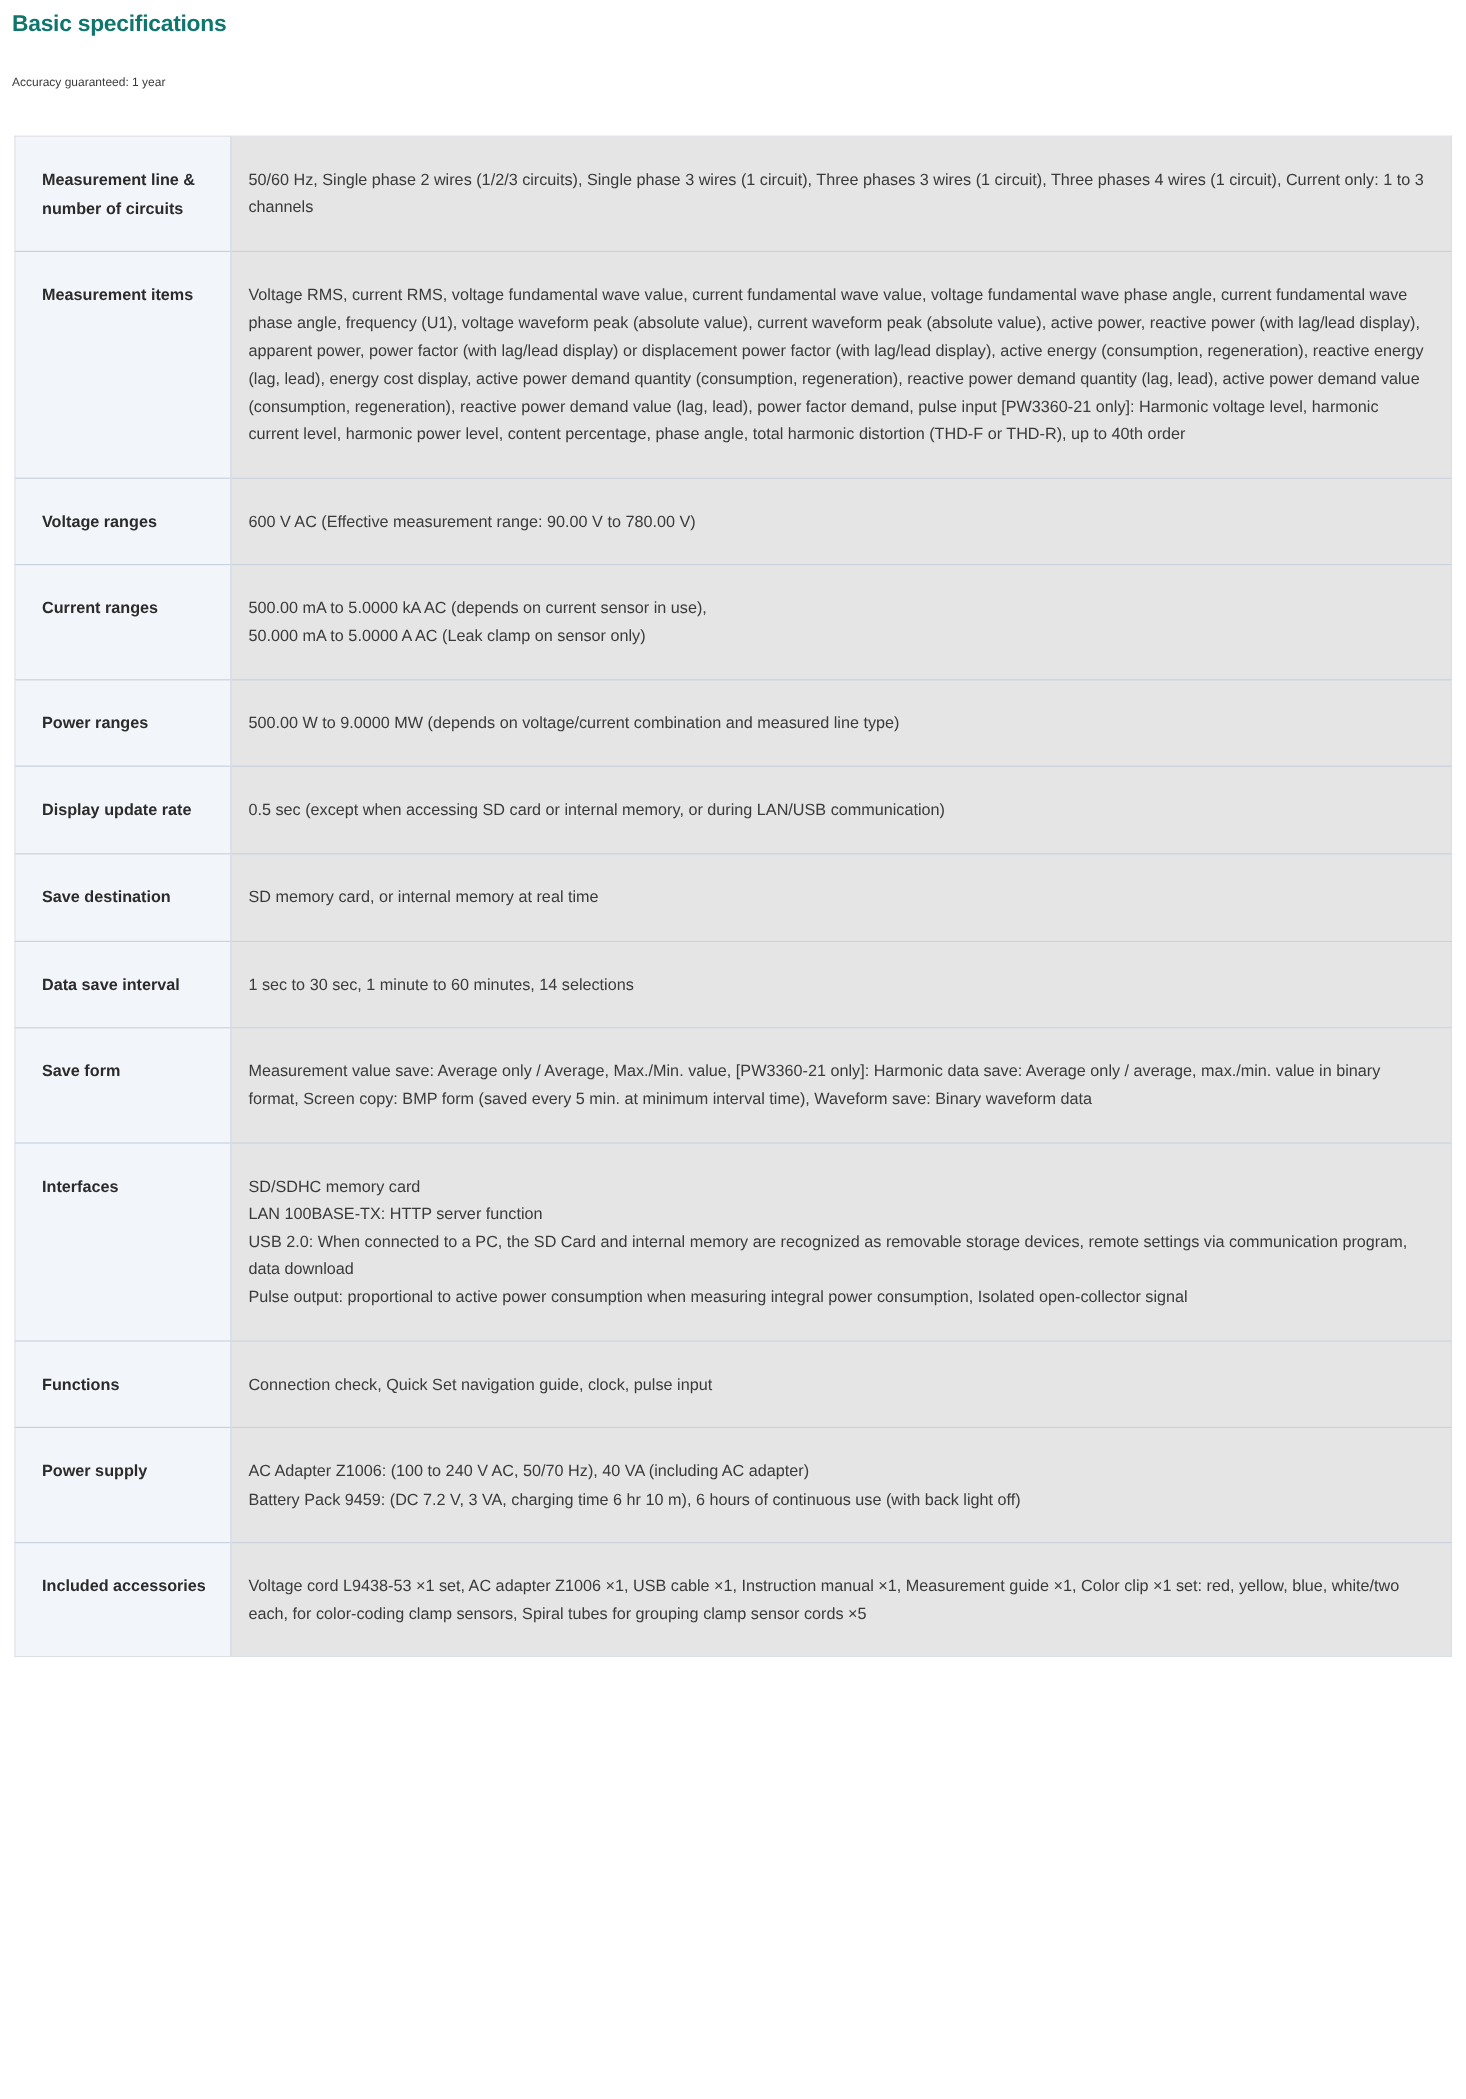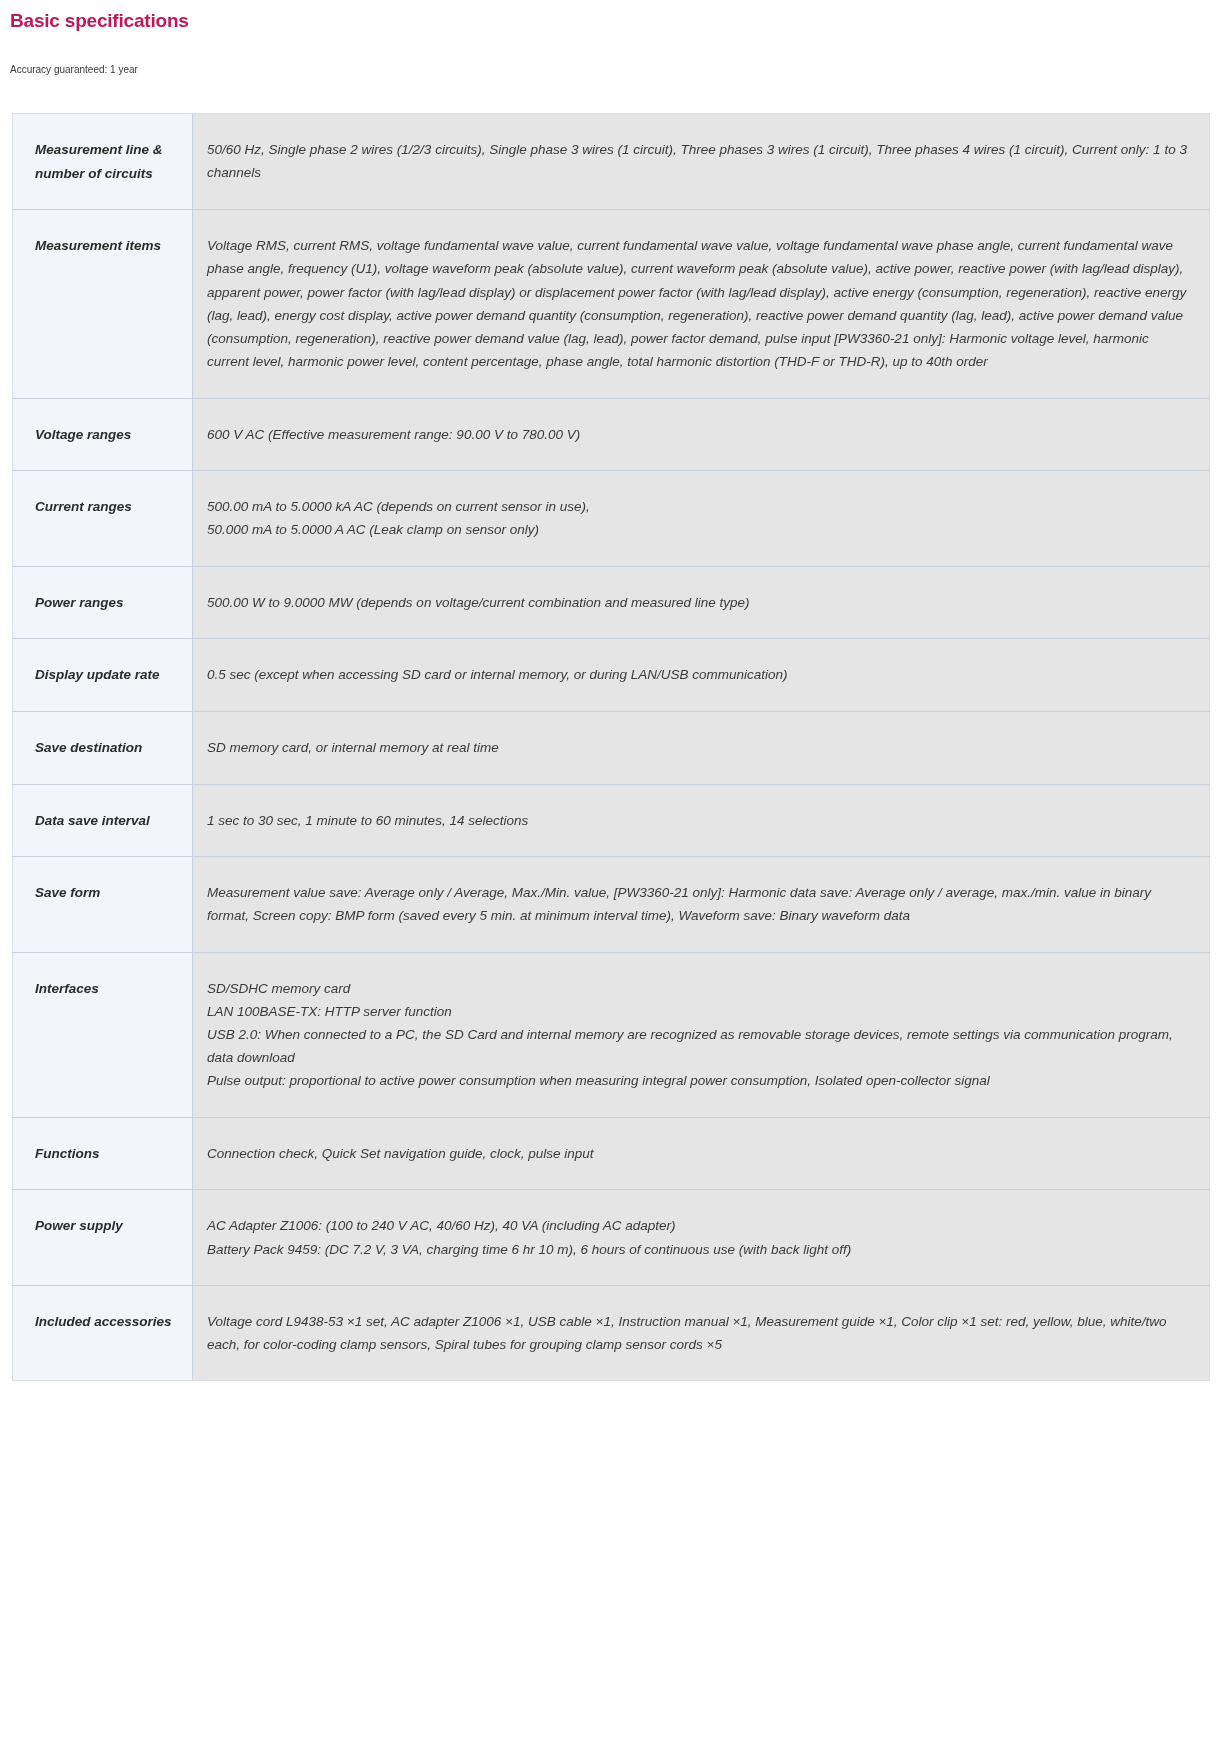--- a/index.html
+++ b/index.html
@@ -14,34 +14,33 @@
     -webkit-font-smoothing: antialiased;
   }
   .page {
     width: 1222px;
     box-sizing: border-box;
     padding: 0;
   }
   .page-title {
     font-size: 19px;
     font-weight: bold;
-    color: #be185d;
+    color: #0f766e;
     margin: 0;
     padding: 10px 0 0 10px;
     letter-spacing: -0.2px;
   }
   .note {
     font-size: 10px;
     color: #3a3a3a;
     padding: 32px 0 0 10px;
     margin: 0;
   }
   .spec-table-wrap {
     padding: 38px 24px 0 12px;
-    font-style: italic;
   }
   table.spec-table {
     width: 1198px;
     border-collapse: collapse;
     border: 1px solid #dcdfe4;
     table-layout: fixed;
   }
   table.spec-table tr {
     border-bottom: 1px solid #c9d2dd;
   }
@@ -151,21 +150,21 @@
           </tr>
           <tr>
             <td class="spec-label">Functions</td>
             <td class="spec-value">
               <span class="line">Connection check, Quick Set navigation guide, clock, pulse input</span>
             </td>
           </tr>
           <tr>
             <td class="spec-label">Power supply</td>
             <td class="spec-value">
-              <span class="line">AC Adapter Z1006: (100 to 240 V AC, 40/60 Hz), 40 VA (including AC adapter)</span>
+              <span class="line">AC Adapter Z1006: (100 to 240 V AC, 50/70 Hz), 40 VA (including AC adapter)</span>
               <span class="line">Battery Pack 9459: (DC 7.2 V, 3 VA, charging time 6 hr 10 m), 6 hours of continuous use (with back light off)</span>
             </td>
           </tr>
           <tr>
             <td class="spec-label">Included accessories</td>
             <td class="spec-value">
               <span class="line">Voltage cord L9438-53 ×1 set, AC adapter Z1006 ×1, USB cable ×1, Instruction manual ×1, Measurement guide ×1, Color clip ×1 set: red, yellow, blue, white/two each, for color-coding clamp sensors, Spiral tubes for grouping clamp sensor cords ×5</span>
             </td>
           </tr>
         </tbody>

